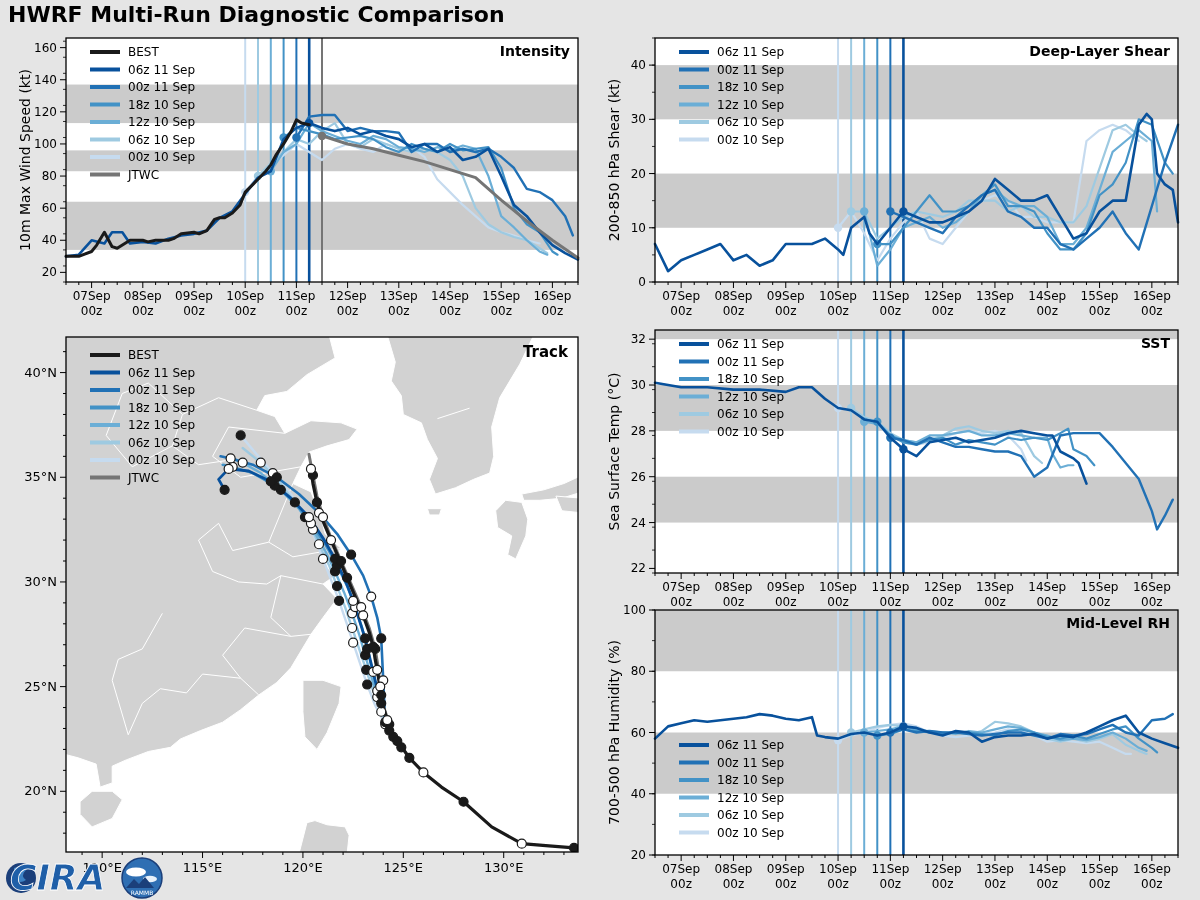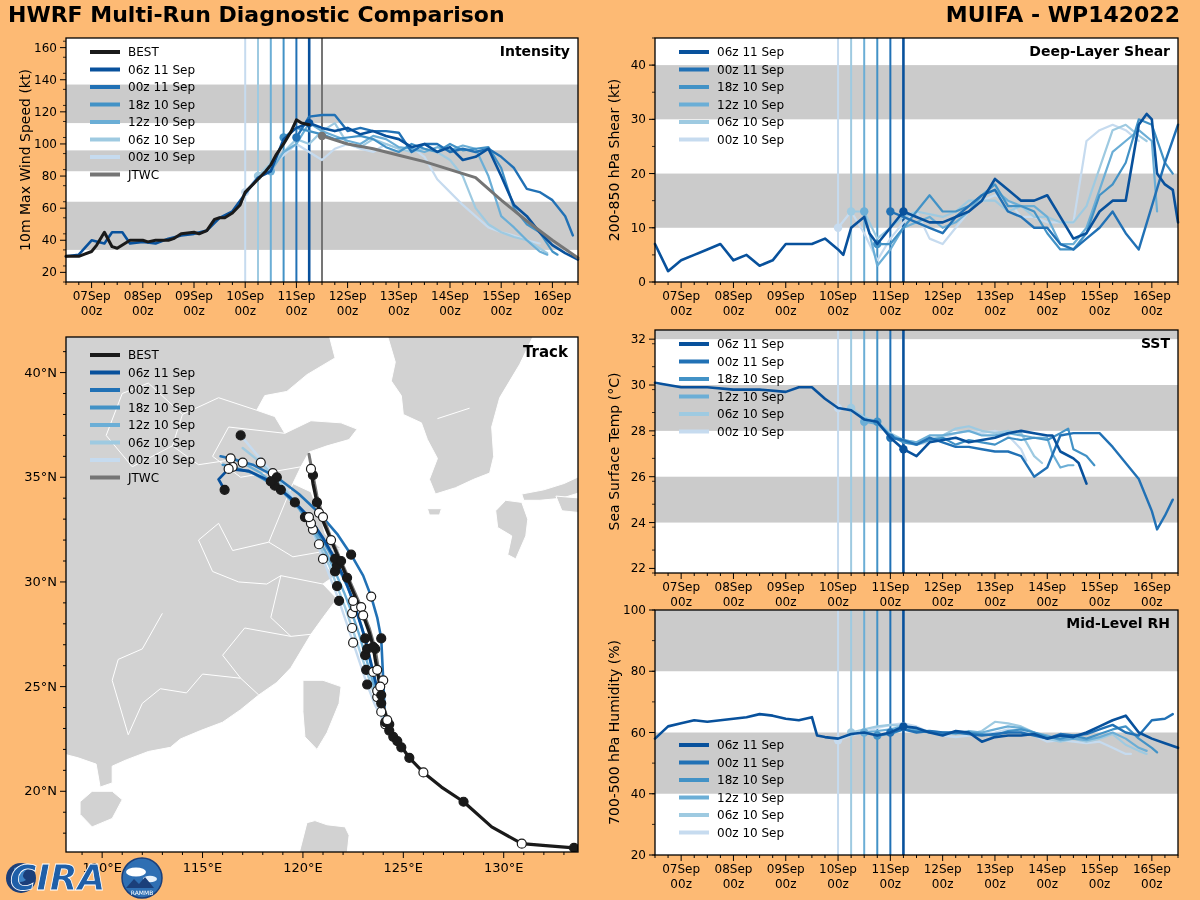--- a/index.html
+++ b/index.html
@@ -1,29 +1,28 @@
 <!DOCTYPE html>
 <html><head>
 <meta charset="utf-8">
 <style>
   html,body{margin:0;padding:0;background:#fff;}
-  #page{position:relative;width:1200px;height:900px;background:#fdba74;overflow:hidden;
+  #page{position:relative;width:1200px;height:900px;background:#e5e5e5;overflow:hidden;
         font-family:"DejaVu Sans","Liberation Sans",sans-serif;}
   .hdr{position:absolute;top:2px;font-size:22px;font-weight:bold;color:#000;}
   #hdr-left{left:8px;}
   #hdr-right{right:20px;}
   #chart-svg{position:absolute;left:0;top:0;}
   #logo{position:absolute;left:4px;top:854px;}
 </style>
 </head>
 <body>
 <div id="page">
 
 <div class="hdr" id="hdr-left">HWRF Multi-Run Diagnostic Comparison</div>
-<div class="hdr" id="hdr-right">MUIFA - WP142022</div>
 
 <svg id="chart-svg" width="1200" height="900">
       <g>
         <rect x="66" y="38" width="512" height="244" fill="#fff"></rect>
         <rect x="66" y="201.73684210526315" width="512" height="48.15789473684211" fill="#cbcbcb"></rect>
         <rect x="66" y="150.3684210526316" width="512" height="20.86842105263156" fill="#cbcbcb"></rect>
         <rect x="66" y="84.55263157894737" width="512" height="38.5263157894737" fill="#cbcbcb"></rect>
         <line x1="245.2" y1="38" x2="245.2" y2="282" stroke="#c6dbef" stroke-width="2"></line>
         <line x1="258" y1="38" x2="258" y2="282" stroke="#9ecae1" stroke-width="2"></line>
         <line x1="270.8" y1="38" x2="270.8" y2="282" stroke="#6baed6" stroke-width="2"></line>

